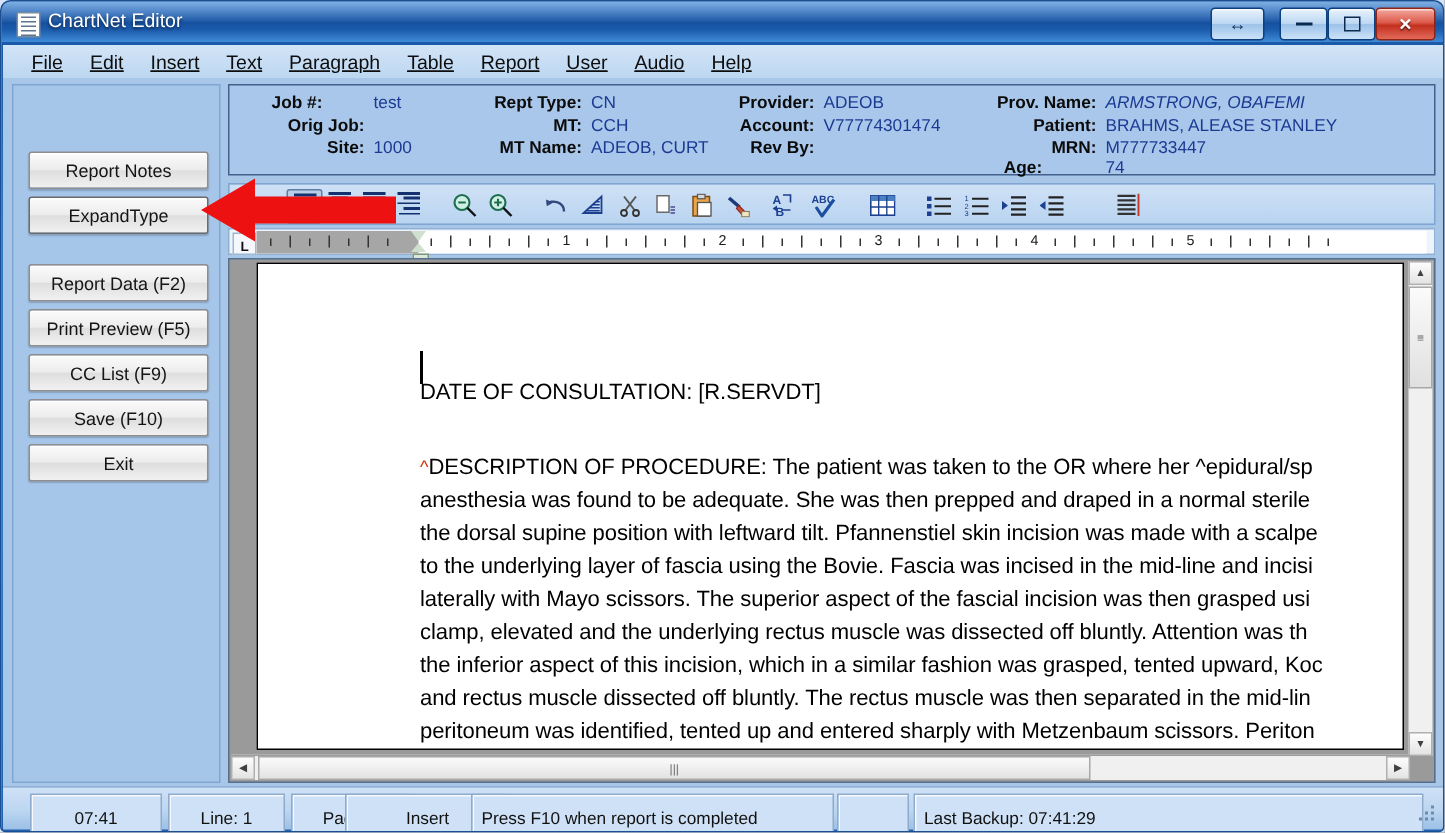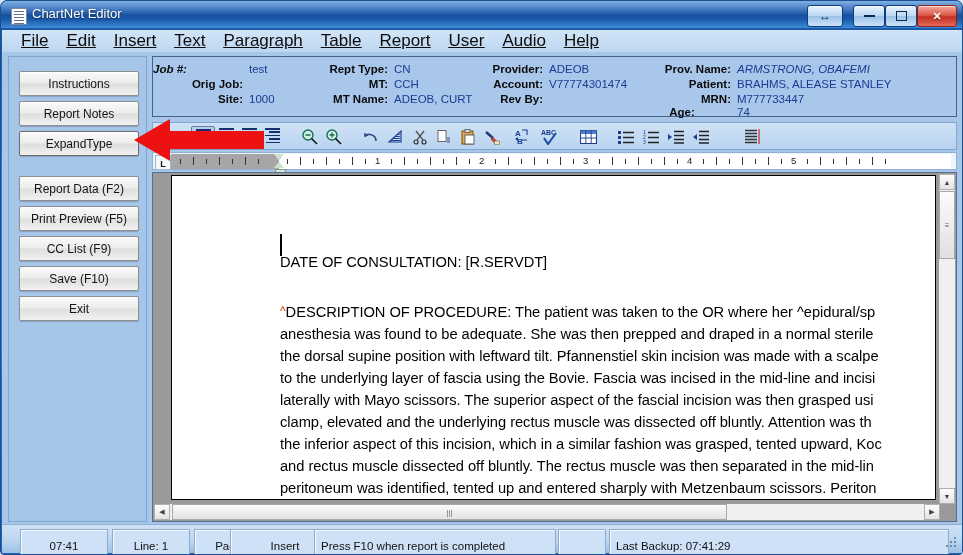--- a/index.html
+++ b/index.html
@@ -52,21 +52,21 @@
     border-color:#8d2416;color:#fff;text-shadow:0 1px 1px rgba(0,0,0,.5);}
   .arrow-lr{font-size:12px;}
   .dash{width:11px;height:2px;background:#0a2a52;}
   .sq{width:9px;height:8px;border:1.5px solid #0a2a52;}
   
   .menubar{
     position:absolute;left:1px;top:29px;width:961px;height:22px;
     background:linear-gradient(180deg,#d2e4f7 0%,#bcd7f1 100%);
     display:flex;align-items:center;padding-left:10px;box-sizing:border-box;
   }
-  .menuitem{font-size:17px;color:#0d0d0d;padding:2px 9px;cursor:default;text-decoration:underline;}
+  .menuitem{font-size:13px;color:#0d0d0d;padding:2px 9px;cursor:default;text-decoration:underline;}
   .menuitem u{text-decoration:underline;}
   
   .body-blue{
     position:absolute;left:1px;top:51px;width:961px;height:474px;
     background:#a8c6e8;
   }
   
   .sidebar{
     position:absolute;left:6px;top:4px;width:139px;height:466px;
     background:#a5c5e9;border:1px solid #7fa6d0;
@@ -252,23 +252,20 @@
     <div class="menuitem"><u>Table</u></div>
     <div class="menuitem"><u>Report</u></div>
     <div class="menuitem"><u>User</u></div>
     <div class="menuitem"><u>Audio</u></div>
     <div class="menuitem"><u>Help</u></div>
   </div>
 
   <div class="body-blue">
 
     <div class="sidebar">
-      <div class="sbtn" id="sb0">
-          <span>Instructions</span>
-        </div>
       <div class="sbtn" id="sb1">
           <span>Report Notes</span>
         </div>
       <div class="sbtn" id="sb2">
           <span>ExpandType</span>
         </div>
       <div class="sbtn" id="sb3">
           <span>Report Data (F2)</span>
         </div>
       <div class="sbtn" id="sb4">
@@ -280,21 +277,21 @@
       <div class="sbtn" id="sb6">
           <span>Save (F10)</span>
         </div>
       <div class="sbtn" id="sb7">
           <span>Exit</span>
         </div>
     </div>
 
     <div class="infopanel">
 
-      <div class="ip-row" style="left:0px;top:6px;width:90px;text-align:left;font-style:italic;"><span class="ip-lbl">Job #:</span></div>
+      <div class="ip-row" style="left:0px;top:6px;width:90px;text-align:center;"><span class="ip-lbl">Job #:</span></div>
       <div class="ip-row" style="left:96px;top:6px;"><span class="ip-val">test</span></div>
       <div class="ip-row" style="left:0px;top:21px;width:90px;text-align:right;"><span class="ip-lbl">Orig Job:</span></div>
       <div class="ip-row" style="left:96px;top:21px;"><span class="ip-val"></span></div>
       <div class="ip-row" style="left:0px;top:36px;width:90px;text-align:right;"><span class="ip-lbl">Site:</span></div>
       <div class="ip-row" style="left:96px;top:36px;"><span class="ip-val">1000</span></div>
 
       <div class="ip-row" style="left:150px;top:6px;width:85px;text-align:right;"><span class="ip-lbl">Rept Type:</span></div>
       <div class="ip-row" style="left:241px;top:6px;"><span class="ip-val">CN</span></div>
       <div class="ip-row" style="left:150px;top:21px;width:85px;text-align:right;"><span class="ip-lbl">MT:</span></div>
       <div class="ip-row" style="left:241px;top:21px;"><span class="ip-val">CCH</span></div>

